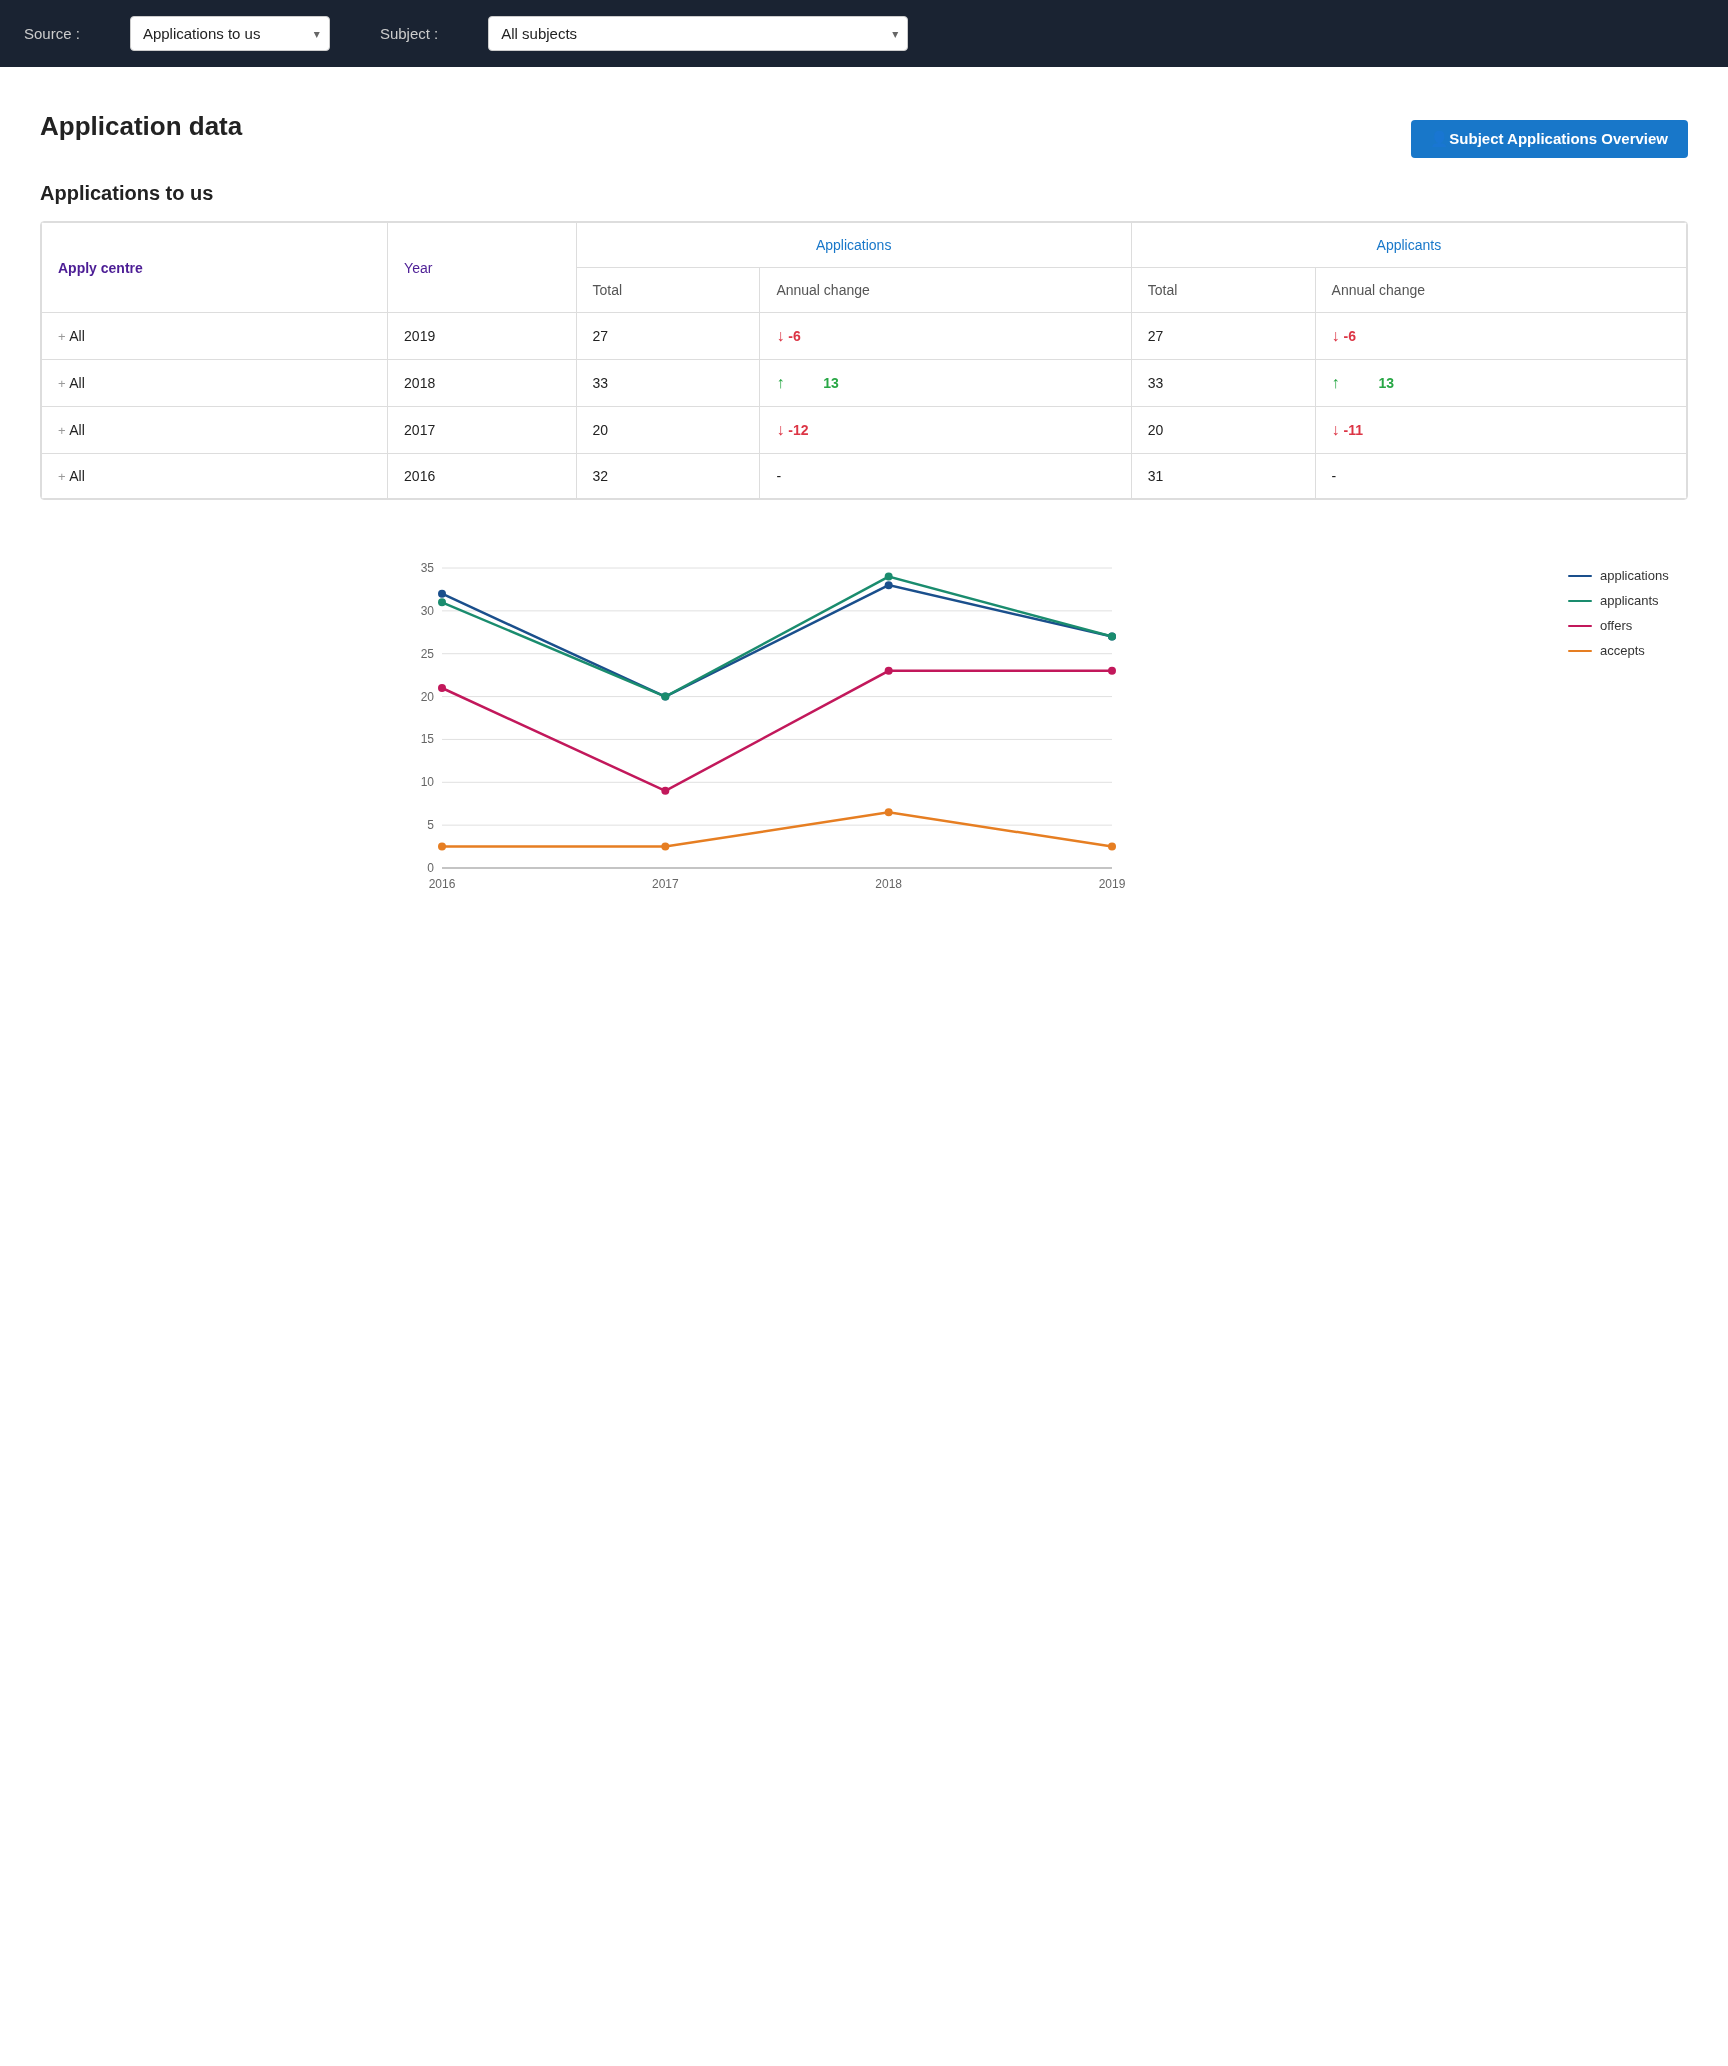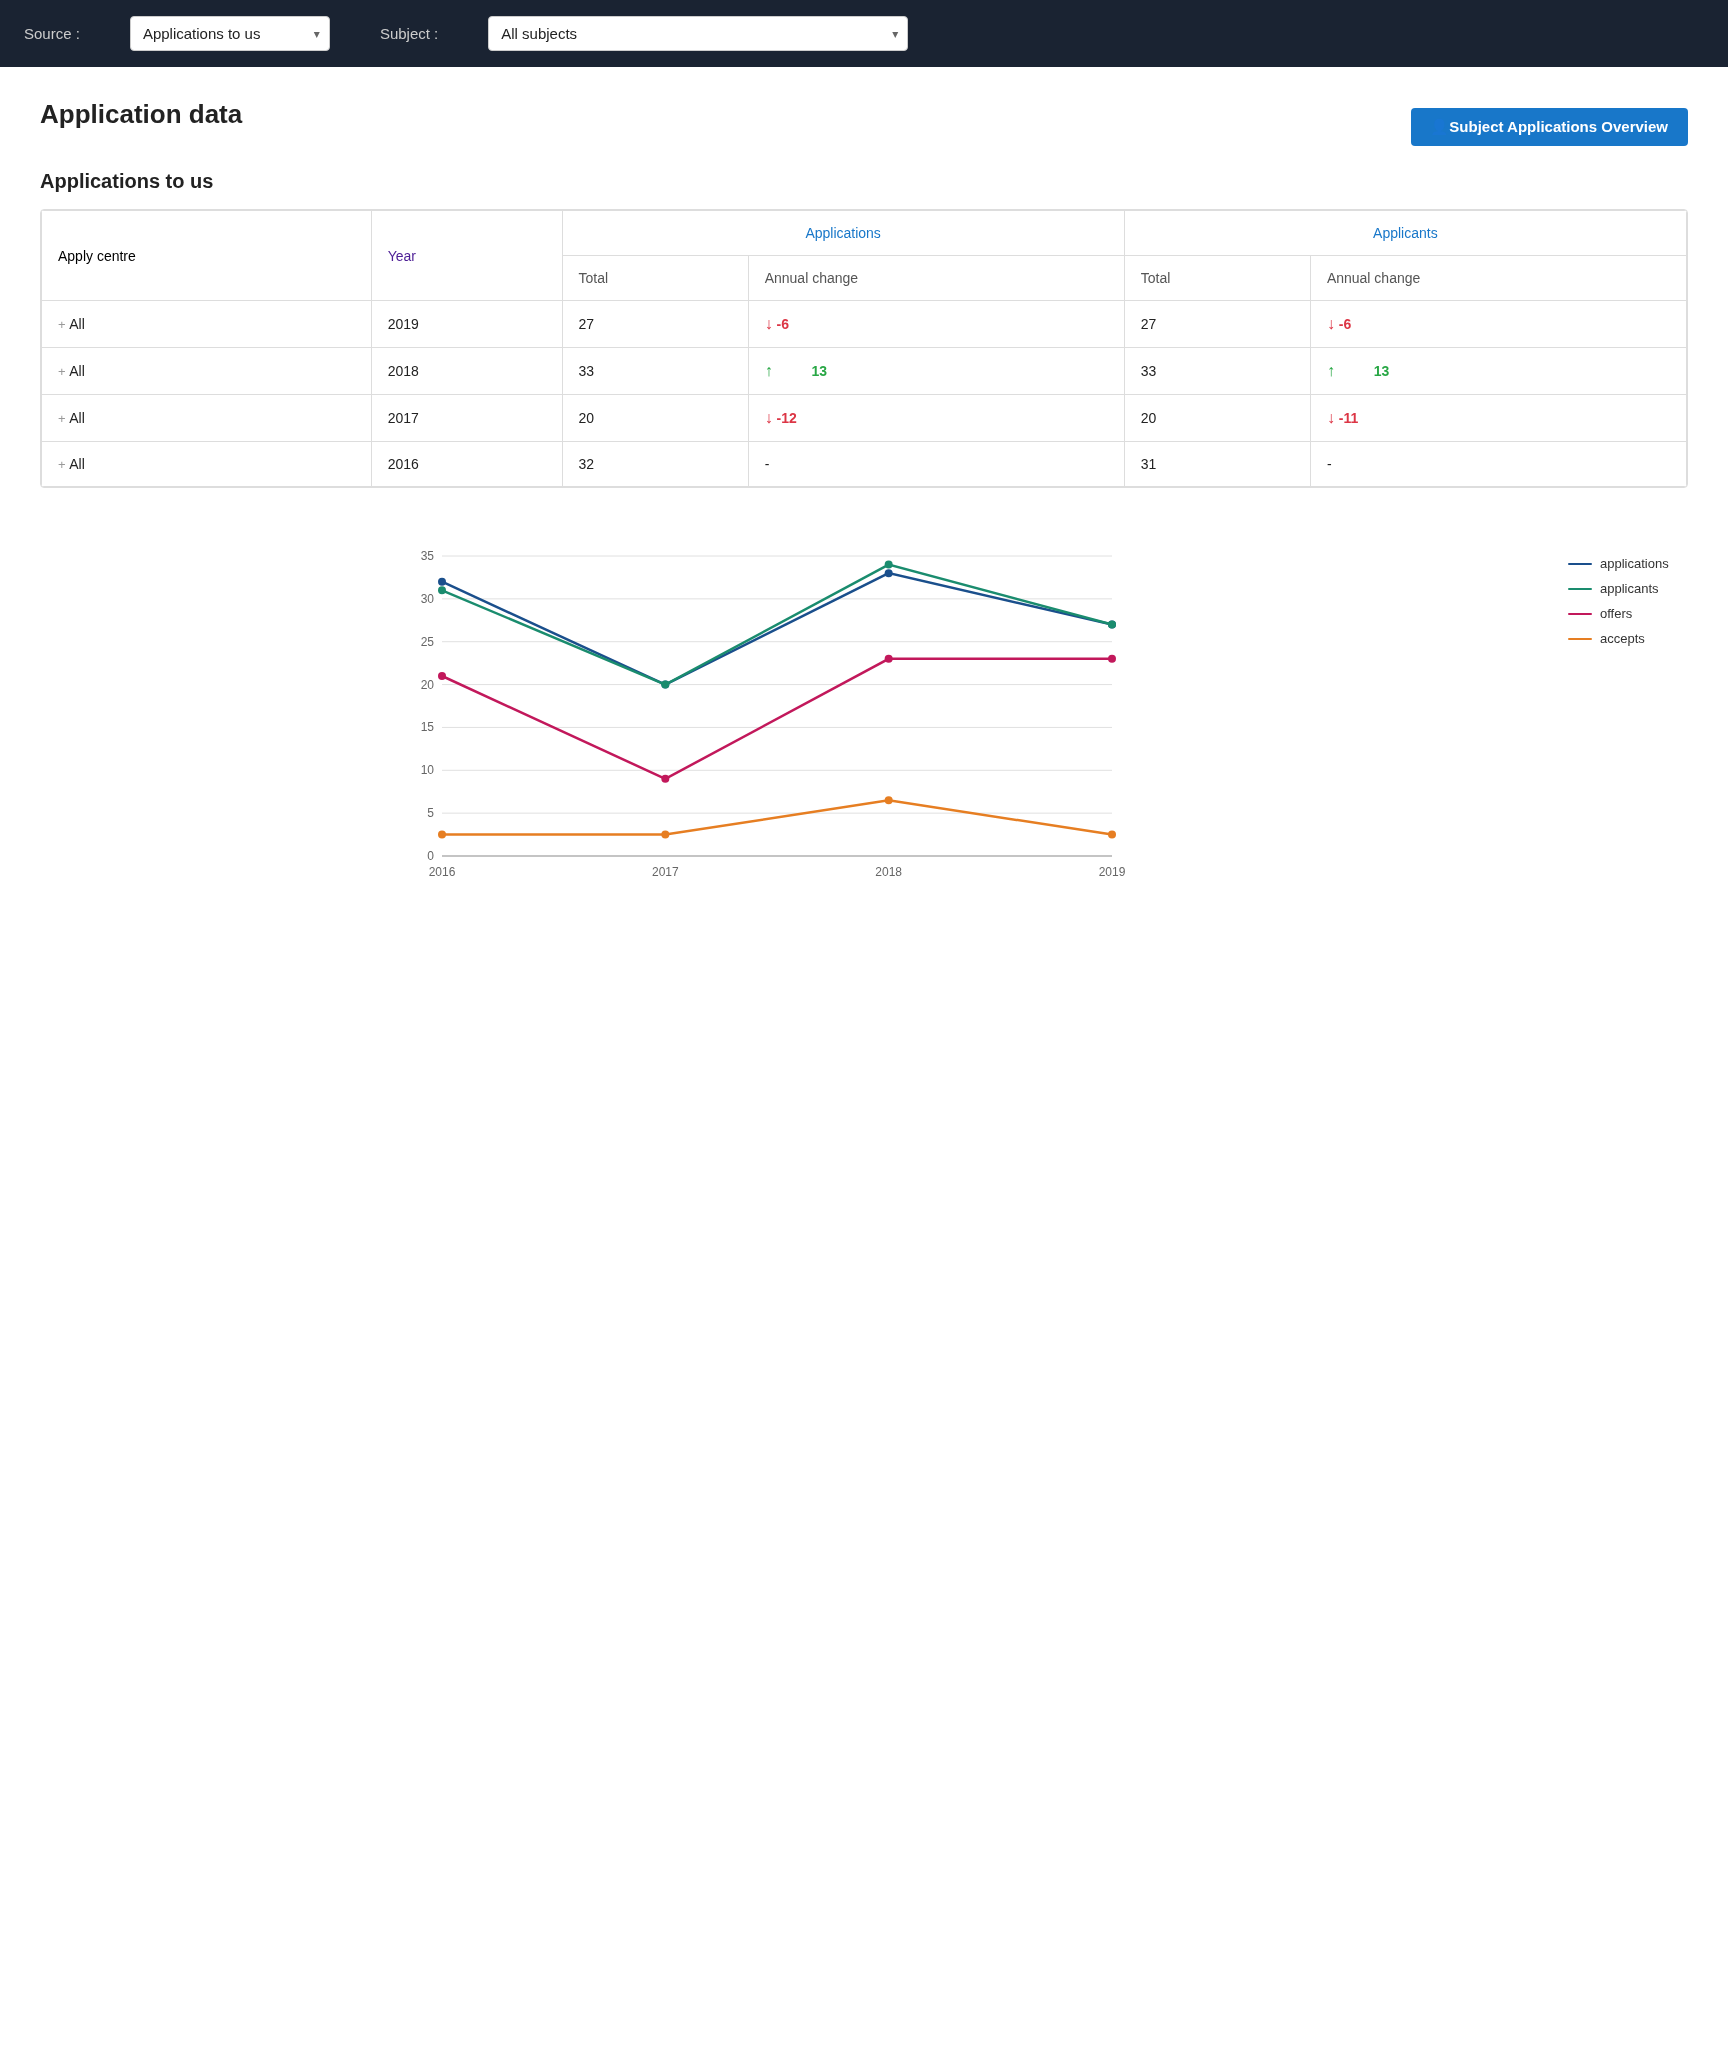--- a/index.html
+++ b/index.html
@@ -37,21 +37,21 @@
       position: absolute;
       right: 10px;
       top: 50%;
       transform: translateY(-50%);
       pointer-events: none;
       color: #666;
       font-size: 12px;
     }
 
     .main-content {
-      padding: 32px 40px;
+      padding: 44px 40px;
     }
 
     .page-title {
       font-size: 26px;
       font-weight: bold;
       margin-bottom: 24px;
     }
 
     .section-header {
       display: flex;
@@ -104,22 +104,22 @@
       font-weight: normal;
       background: #fff;
     }
 
     .col-header-sub {
       color: #555;
       font-weight: normal;
     }
 
     .col-apply-centre {
-      color: #000000;
-      font-weight: normal;
+      color: #4c1d95;
+      font-weight: bold;
     }
 
     .col-year {
       color: #4c1d95;
       font-weight: normal;
     }
 
     .arrow-up { color: #28a745; font-size: 16px; }
     .arrow-down { color: #dc3545; font-size: 16px; }
     .change-positive { color: #28a745; font-weight: bold; margin-left: 35px; }

